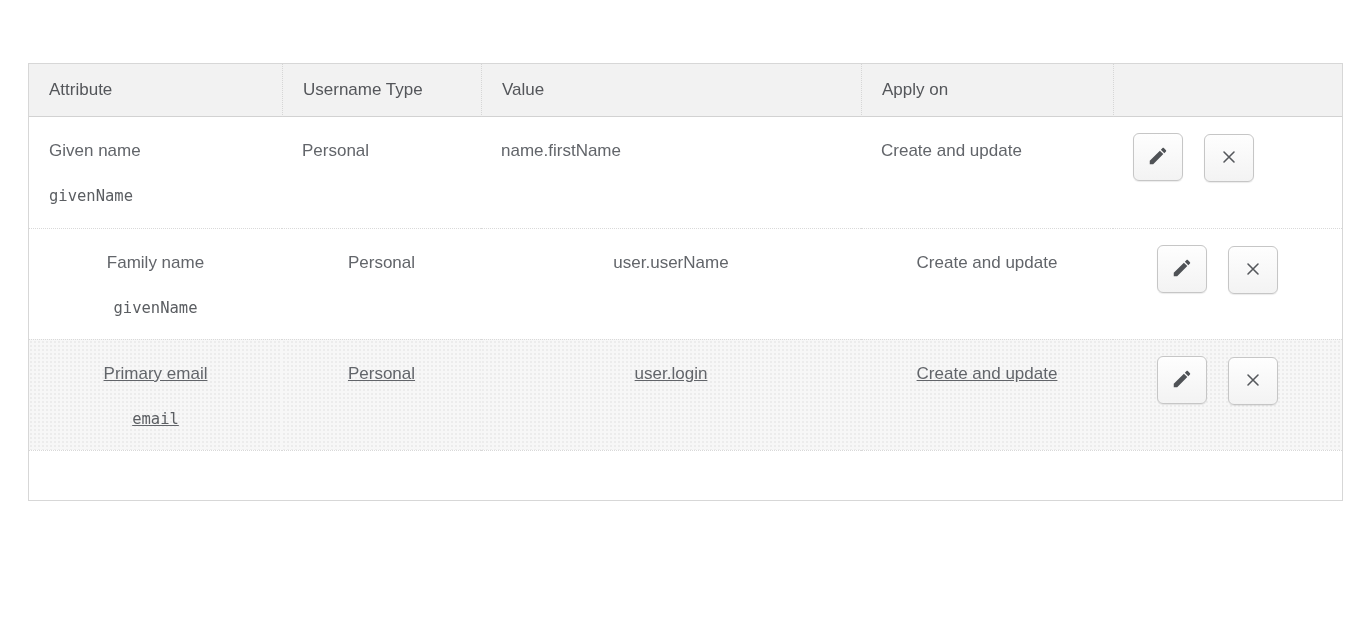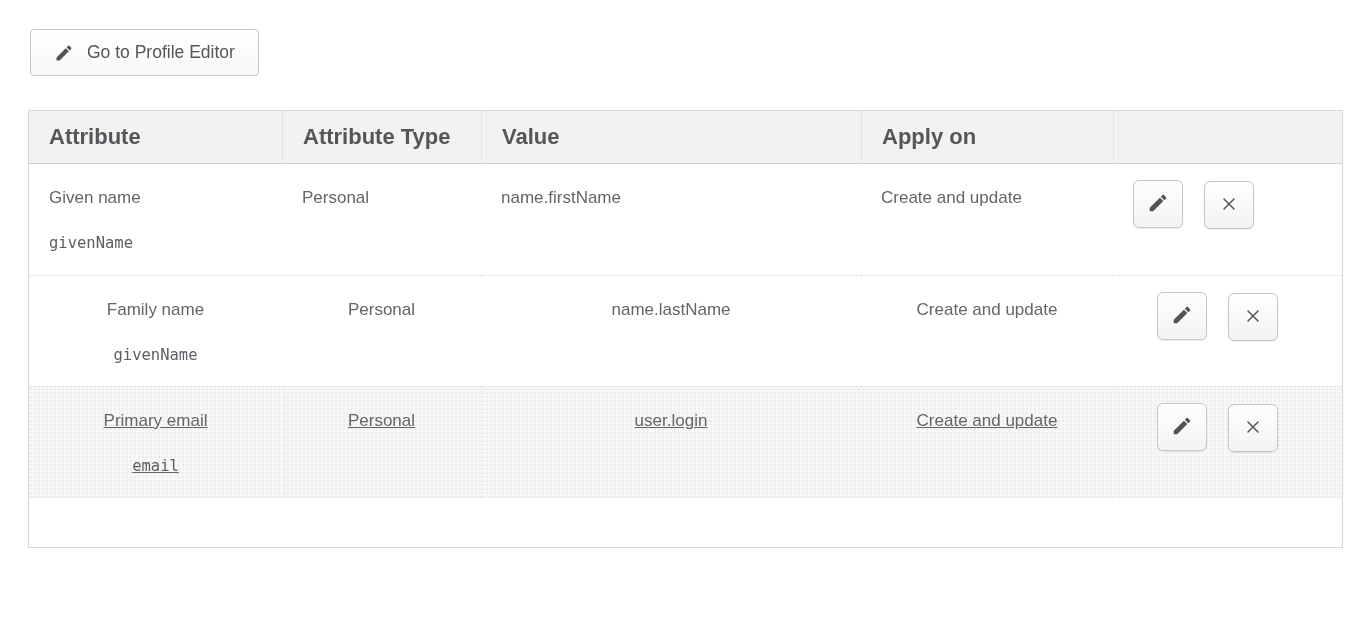--- a/index.html
+++ b/index.html
@@ -31,21 +31,21 @@
     border: 1px solid var(--table-border, #d7d7d7);
     background: #ffffff;
   }
   col.c1 { width: 253px; } col.c2 { width: 199px; }
   col.c3 { width: 380px; } col.c4 { width: 252px; }
   col.c5 { width: 229px; }
   thead th {
     height: 53px; padding: 0 20px;
     background: var(--header-bg, #f2f2f2);
     border-bottom: 1px solid var(--header-border, #d2d2d2);
-    font-size: 22px; font-weight: 700; text-align: left;
+    font-size: 17px; font-weight: 400; text-align: left;
     color: var(--header-text, #54565a);
     vertical-align: middle;
   }
   thead th + th { border-left: 1px dotted #d6d6d6; }
   tbody td {
     height: 111px; padding: 24px 20px 0;
     vertical-align: top;
     font-size: 17px; color: var(--body-text, #62656a);
   }
   tbody tr + tr td { border-top: 1px dotted var(--row-border, #d9d9d9); text-align: center; }
@@ -73,42 +73,34 @@
     box-shadow: 0 1px 1px rgba(0,0,0,0.08);
     cursor: pointer;
   }
 </style>
 </head>
 <body>
 
 <div class="page">
 
   <div class="toolbar">
-    <button class="btn">
-      <span class="icon">
-        <svg width="20" height="20" viewBox="0 0 24 24">
-            <path fill="#4f5256" d="M3 17.25V21h3.75L17.81 9.94l-3.75-3.75L3 17.25zM20.71 7.04c.39-.39.39-1.02 0-1.41l-2.34-2.34c-.39-.39-1.02-.39-1.41 0l-1.83 1.83 3.75 3.75 1.83-1.83z"></path>
-          </svg>
-      </span>
-      <span>Go to Profile Editor</span>
-    </button>
   </div>
 
   <table class="attr-table">
     <colgroup>
         <col class="c1">
         <col class="c2">
         <col class="c3">
         <col class="c4">
         <col class="c5">
       </colgroup>
     <thead>
       <tr>
         <th>Attribute</th>
-        <th>Attribute Type</th>
+        <th>Username Type</th>
         <th>Value</th>
         <th>Apply on</th>
         <th></th>
       </tr>
     </thead>
     <tbody id="table-body">
         <tr>
           <td>
             <div>Given name</div>
             <div class="attr-name">givenName</div>
@@ -125,21 +117,21 @@
                   <path d="M6 6 L18 18 M18 6 L6 18" stroke="#55585c" stroke-width="1.9" fill="none" stroke-linecap="round"></path>
                 </svg></span>
             </button></td>
         </tr>
         <tr>
           <td>
             <div>Family name</div>
             <div class="attr-name">givenName</div>
           </td>
           <td>Personal</td>
-          <td><span>name.lastName</span></td>
+          <td><span>user.userName</span></td>
           <td>Create and update</td>
           <td class="actions-cell"><button class="action-btn">
               <span class="icon"><svg width="22" height="22" viewBox="0 0 24 24">
                   <path fill="#4f5256" d="M3 17.25V21h3.75L17.81 9.94l-3.75-3.75L3 17.25zM20.71 7.04c.39-.39.39-1.02 0-1.41l-2.34-2.34c-.39-.39-1.02-.39-1.41 0l-1.83 1.83 3.75 3.75 1.83-1.83z"></path>
                 </svg></span>
             </button><button class="action-btn">
               <span class="icon"><svg width="20" height="20" viewBox="0 0 24 24">
                   <path d="M6 6 L18 18 M18 6 L6 18" stroke="#55585c" stroke-width="1.9" fill="none" stroke-linecap="round"></path>
                 </svg></span>
             </button></td>

